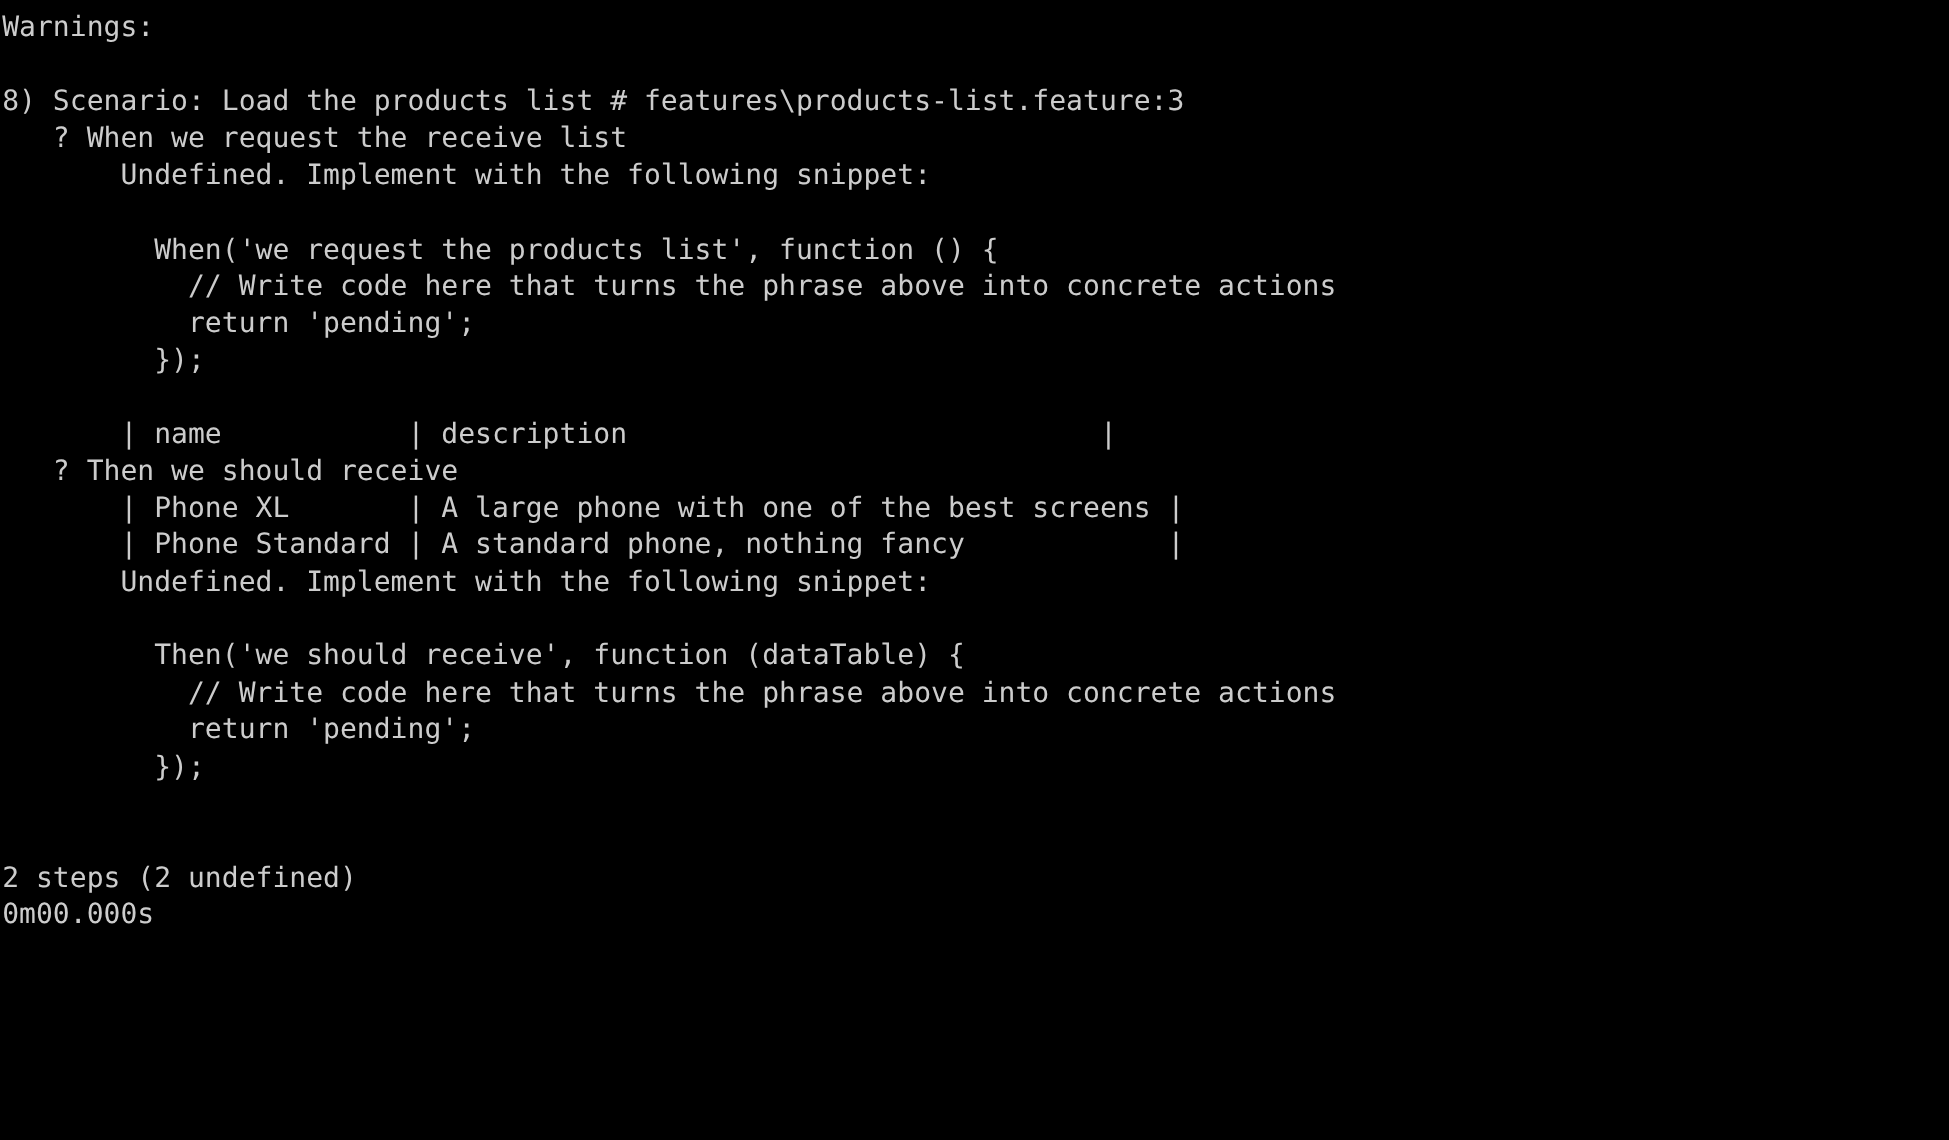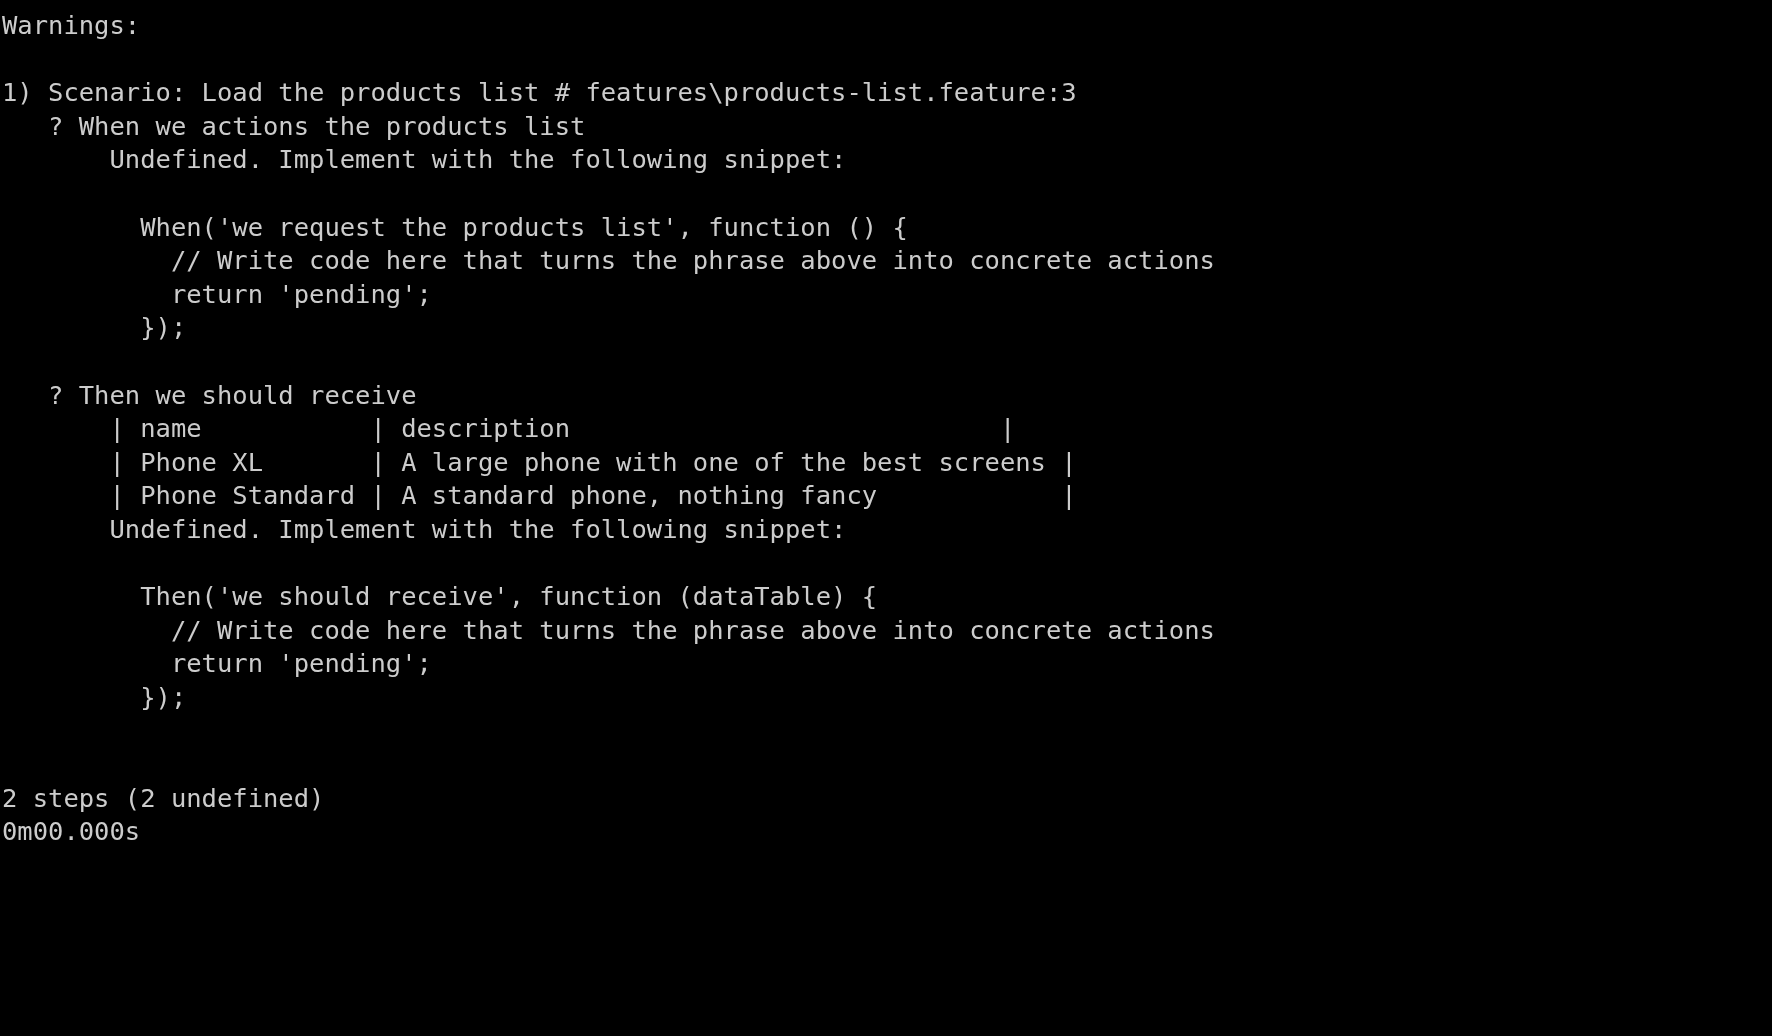--- a/index.html
+++ b/index.html
@@ -39,31 +39,31 @@
     height: 33.6px;
   }
   .txt-default { color: #cccccc; }
 </style>
 </head>
 <body>
 
 <div id="terminal">
     <div class="line txt-default">Warnings:</div>
     <div class="blank"></div>
-    <div class="line txt-default">1) Scenario: Load the products list # features\products-list.feature:3</div>
-    <div class="line txt-default">   ? When we actions the products list</div>
+    <div class="line txt-default">8) Scenario: Load the products list # features\products-list.feature:3</div>
+    <div class="line txt-default">   ? When we request the receive list</div>
     <div class="line txt-default">       Undefined. Implement with the following snippet:</div>
     <div class="blank"></div>
     <div class="line txt-default">         When('we request the products list', function () {</div>
     <div class="line txt-default">           // Write code here that turns the phrase above into concrete actions</div>
     <div class="line txt-default">           return 'pending';</div>
     <div class="line txt-default">         });</div>
     <div class="blank"></div>
+    <div class="line txt-default">       | name           | description                            |</div>
     <div class="line txt-default">   ? Then we should receive</div>
-    <div class="line txt-default">       | name           | description                            |</div>
     <div class="line txt-default">       | Phone XL       | A large phone with one of the best screens |</div>
     <div class="line txt-default">       | Phone Standard | A standard phone, nothing fancy            |</div>
     <div class="line txt-default">       Undefined. Implement with the following snippet:</div>
     <div class="blank"></div>
     <div class="line txt-default">         Then('we should receive', function (dataTable) {</div>
     <div class="line txt-default">           // Write code here that turns the phrase above into concrete actions</div>
     <div class="line txt-default">           return 'pending';</div>
     <div class="line txt-default">         });</div>
     <div class="blank"></div>
     <div class="blank"></div>

